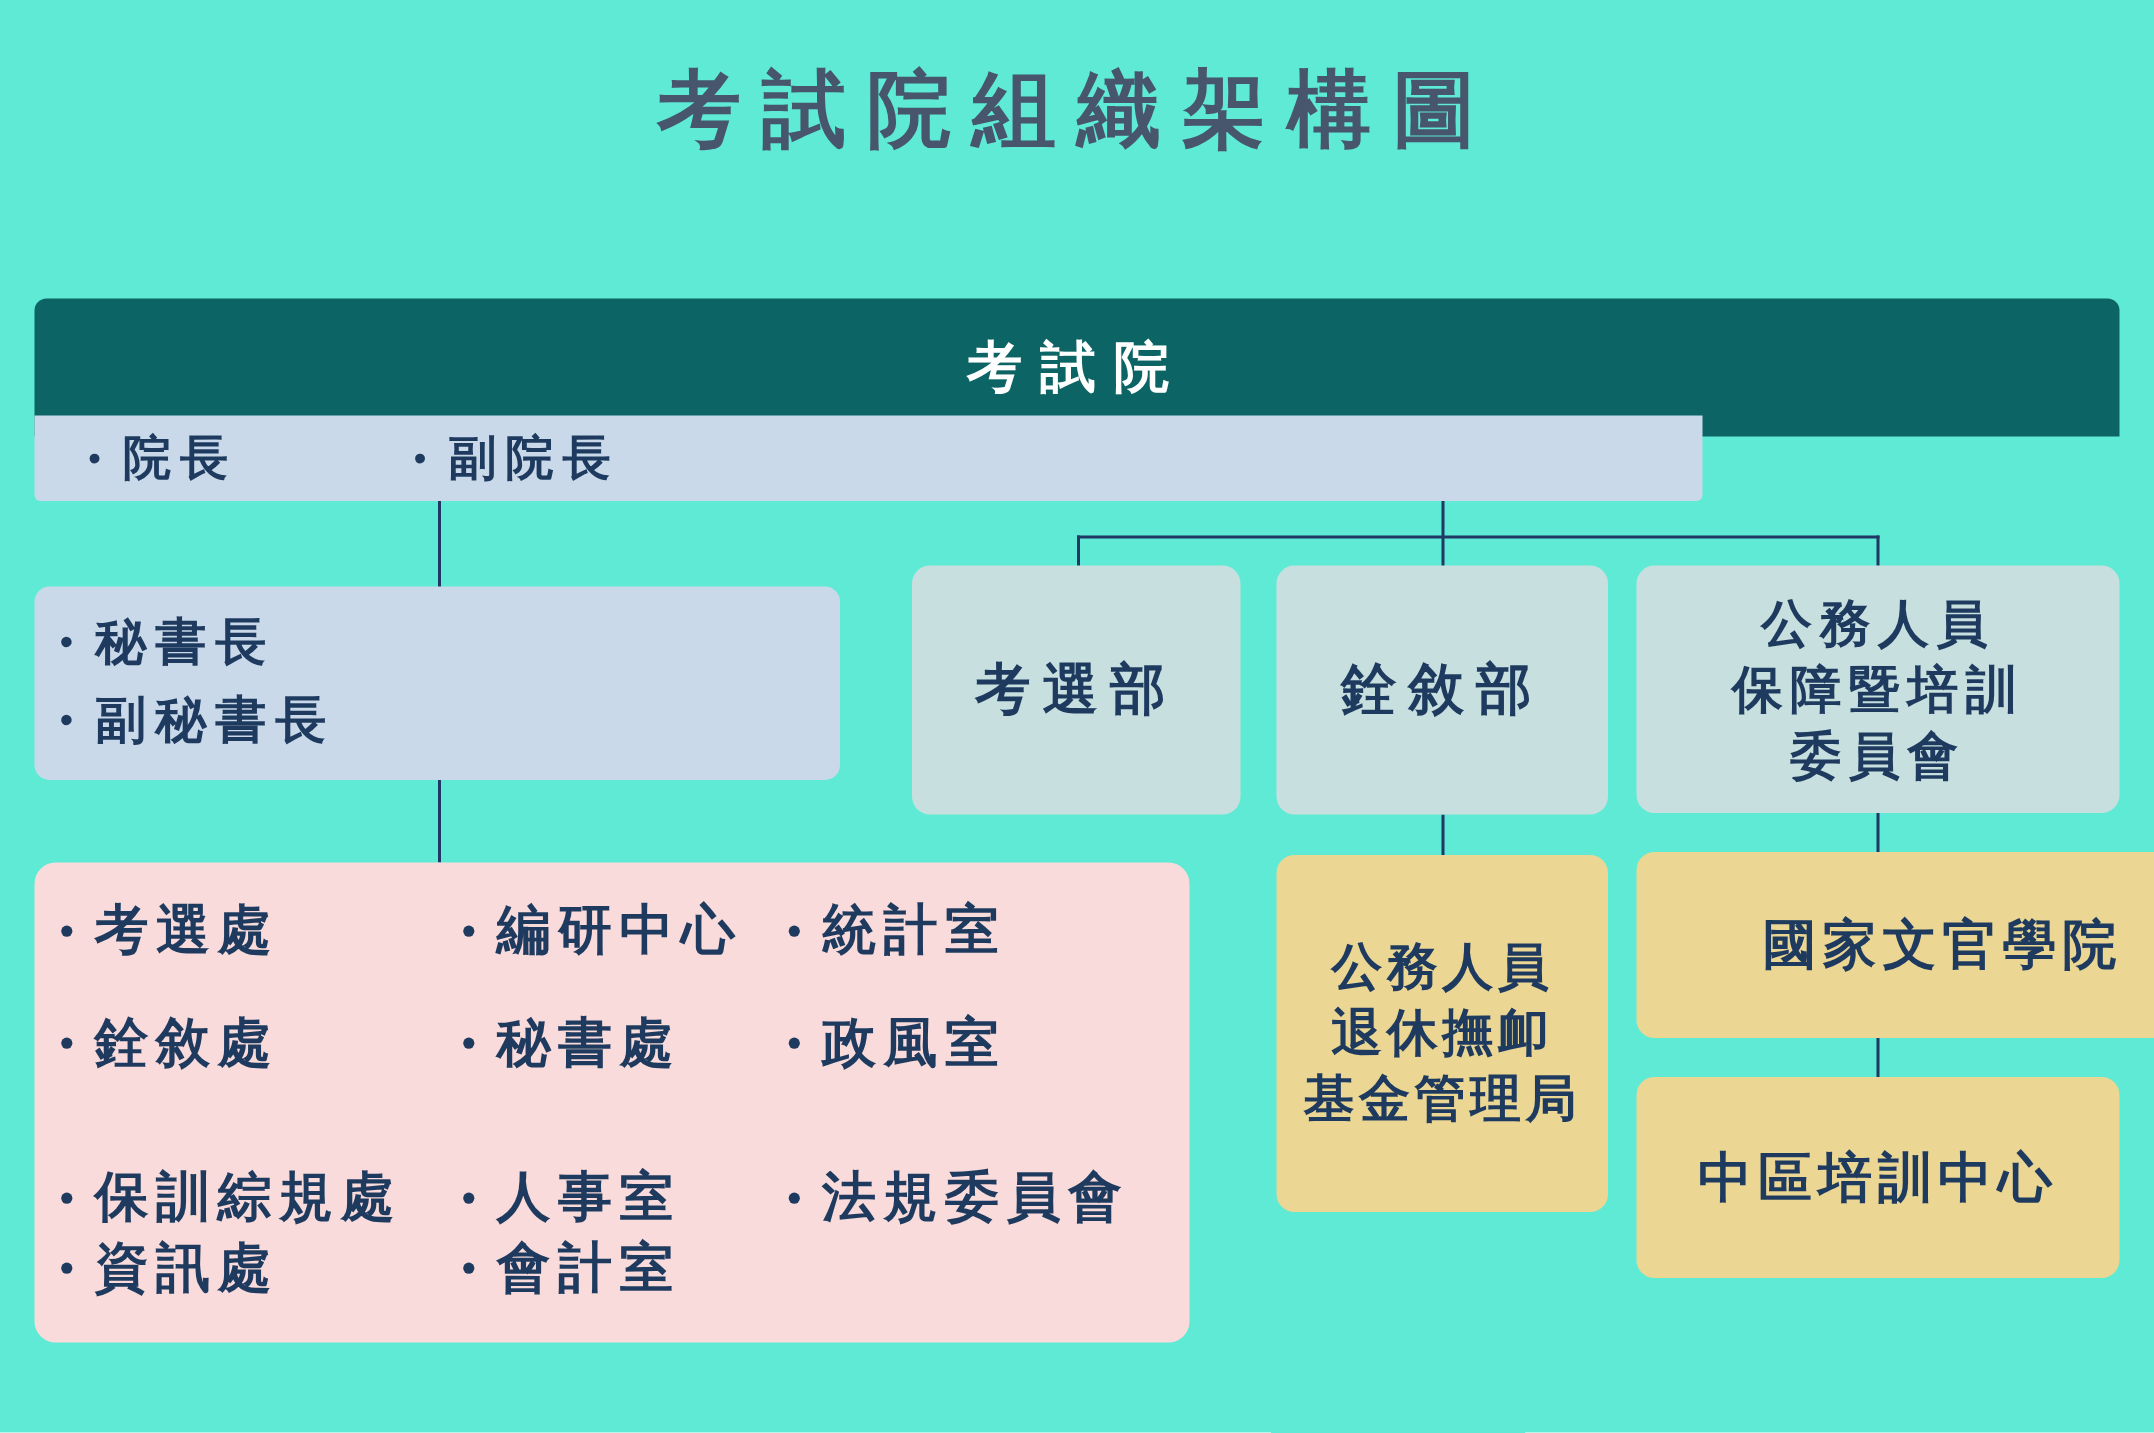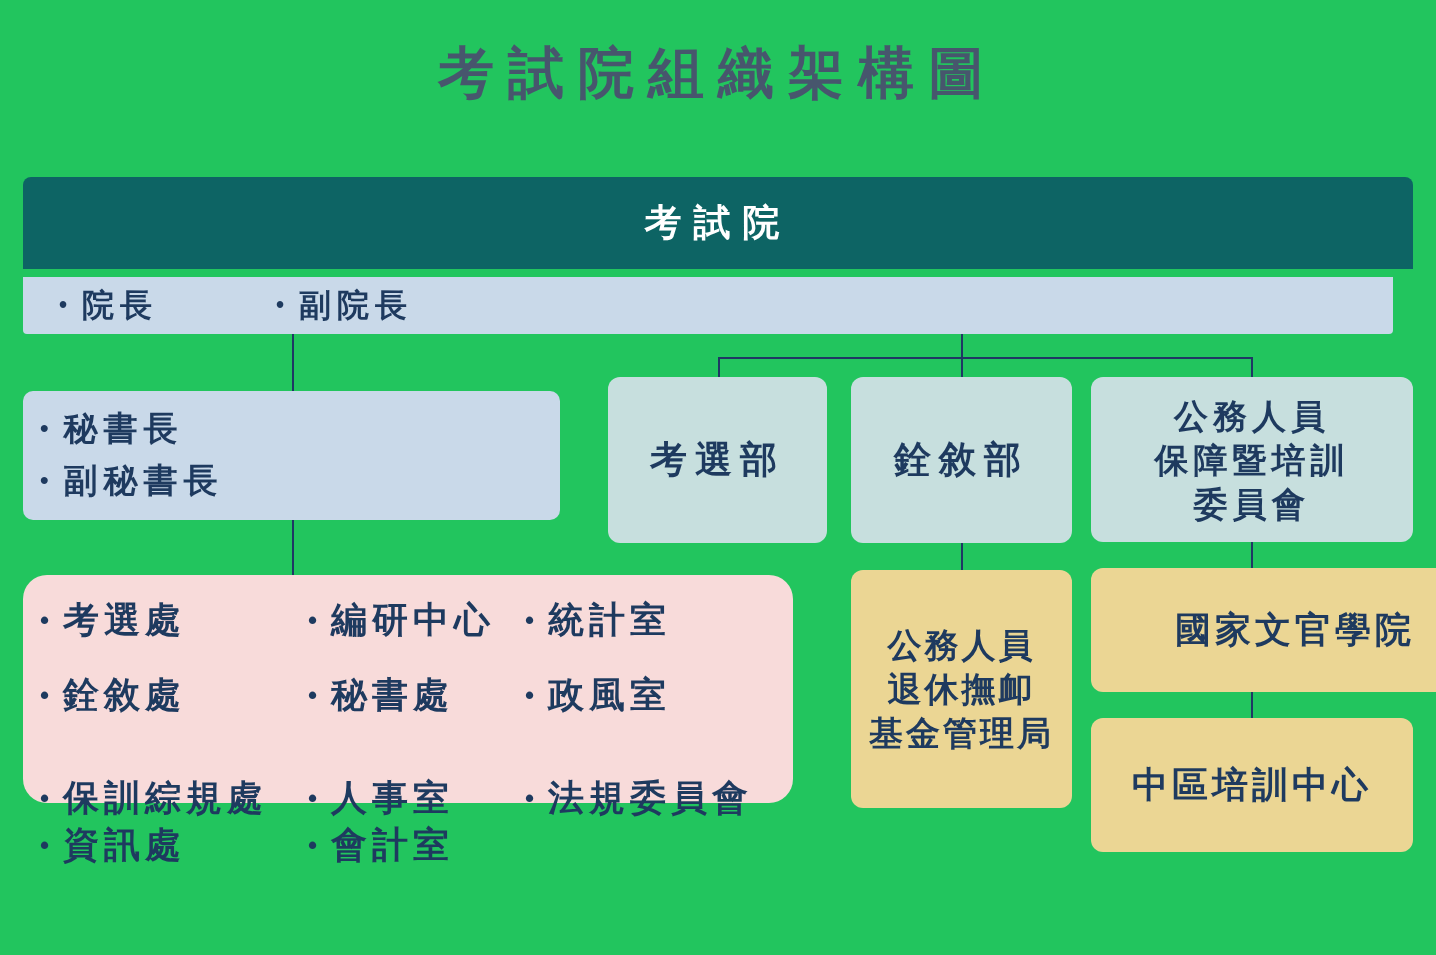--- a/index.html
+++ b/index.html
@@ -1,56 +1,56 @@
 <!DOCTYPE html>
 <html><head>
 <meta charset="utf-8">
 <style>
   html,body { margin:0; padding:0; background:#ffffff; }
   .canvas {
-    position:relative; width:1436px; height:955px; background:#22c55e;
+    position:relative; width:1436px; height:955px; background:#5eead4;
     font-family:"Liberation Sans","DejaVu Sans",sans-serif;
     font-weight:bold; color:#1E3A5F; overflow:hidden;
   }
   .page-title {
     position:absolute; top:36px; left:0; width:100%;
     text-align:center; font-size:56px; letter-spacing:14px;
     color:#47566D; white-space:nowrap;
   }
   
   .line { position:absolute; background:#1F3864; }
   
   .root-bar {
-    position:absolute; left:23px; top:177px; width:1390px; height:92px;
+    position:absolute; left:23px; top:199px; width:1390px; height:92px;
     background:#0D6464; border-radius:8px 8px 0 0;
     display:flex; align-items:center; justify-content:center;
     color:#ffffff; font-size:37px; letter-spacing:12px;
   }
   
   .leader-bar {
-    position:absolute; left:23px; top:277px; width:1370px; height:57px;
+    position:absolute; left:23px; top:277px; width:1112px; height:57px;
     background:#C9D9E9; border-radius:0 0 4px 4px;
   }
   .leader-item {
     position:absolute; top:0; height:57px; line-height:57px;
     font-size:32px; letter-spacing:6px; white-space:nowrap;
   }
   .bullet::before { content:"•"; font-size:0.72em; margin-right:9px; position:relative; top:-3px; }
   
   .sec-box {
     position:absolute; left:23px; top:391px; width:537px; height:129px;
     background:#C9D9E9; border-radius:10px;
     display:flex; flex-direction:column; justify-content:center;
     padding-left:17px; box-sizing:border-box; 
   }
   .sec-item { font-size:34px; letter-spacing:6px; line-height:48px; white-space:nowrap; }
   
   .pink-box {
-    position:absolute; left:23px; top:575px; width:770px; height:228px;
-    background:#F8DBDA; border-radius:24px;
+    position:absolute; left:23px; top:575px; width:770px; height:320px;
+    background:#F8DBDA; border-radius:14px;
   }
   .pink-item {
     position:absolute; height:50px; line-height:50px;
     font-size:36px; letter-spacing:5px; white-space:nowrap;
   }
   .col0 { left:17px; } .col1 { left:285px; } .col2 { left:502px; }
   .row0 { top:20px; } .row1 { top:95px; } .row2 { top:185px;margin-top:13px; } .row3 { top:245px;text-align:right; }
   
   .node {
     position:absolute; border-radius:12px;

